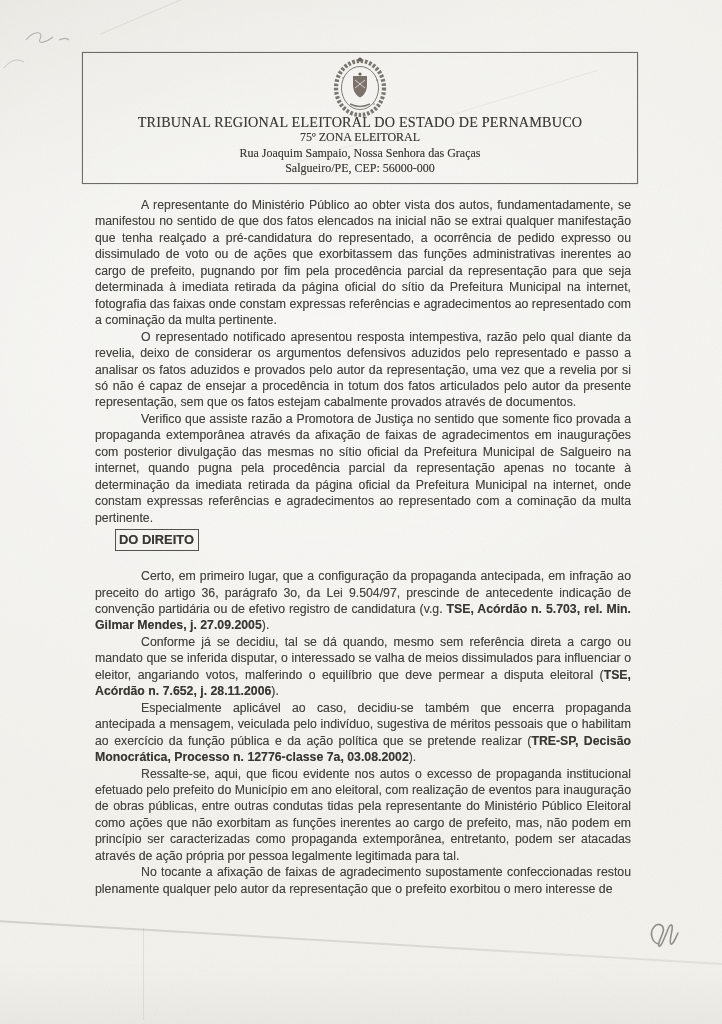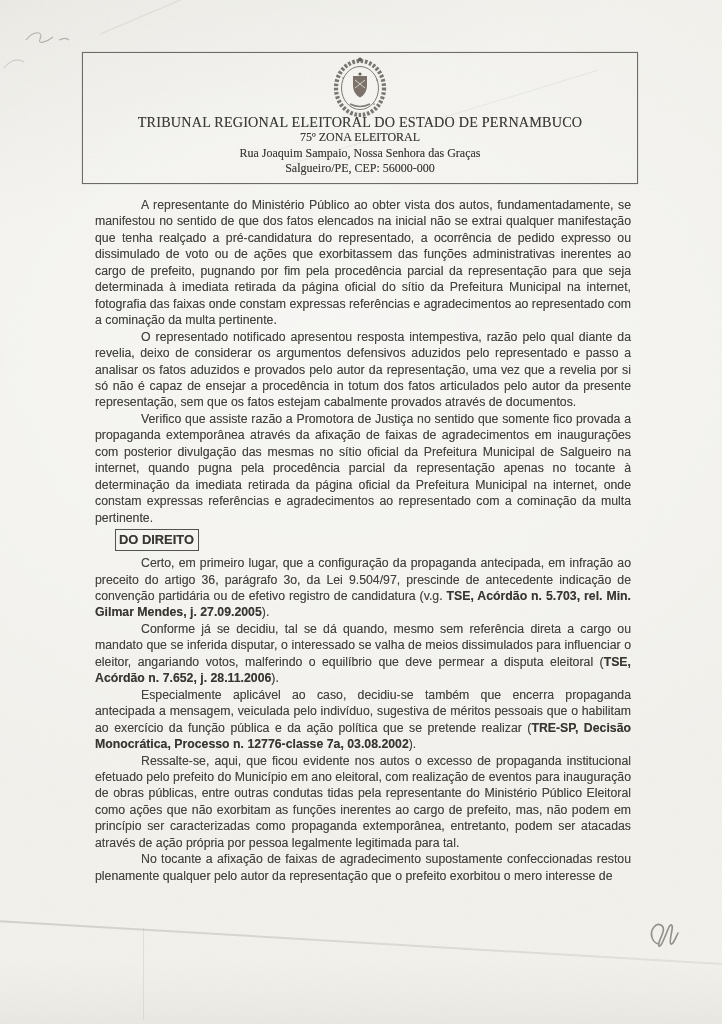--- a/index.html
+++ b/index.html
@@ -34,21 +34,21 @@
   .hdr-l2{font-size:12px;line-height:15.5px;}
   .hdr-l3,.hdr-l4{font-size:12px;line-height:15.5px;}
   .doc-body{
     position:absolute;left:95px;top:197px;width:536px;
     color:#413f3b;
     font-size:12.3px;line-height:16.45px;
     text-align:justify;
     text-shadow:0 0 0.45px rgba(65,63,59,0.5);
   }
   .doc-body p{margin:0;text-indent:46px;}
-  .doc-body p.heading{text-indent:0;margin:3px 0 4px 20px;line-height:19px;}
+  .doc-body p.heading{text-indent:0;margin:3px 0 17px 20px;line-height:19px;}
   .headbox{
     display:inline-block;
     border:1px solid rgba(62,60,55,0.9);
     padding:0 4px 1px 3px;
     font-weight:bold;font-size:12.9px;
     color:#34322d;
   }
   .b{font-weight:bold;color:#34322d;}
   .pencil{position:absolute;pointer-events:none;}
   .rubric{position:absolute;left:645px;top:898px;pointer-events:none;}

